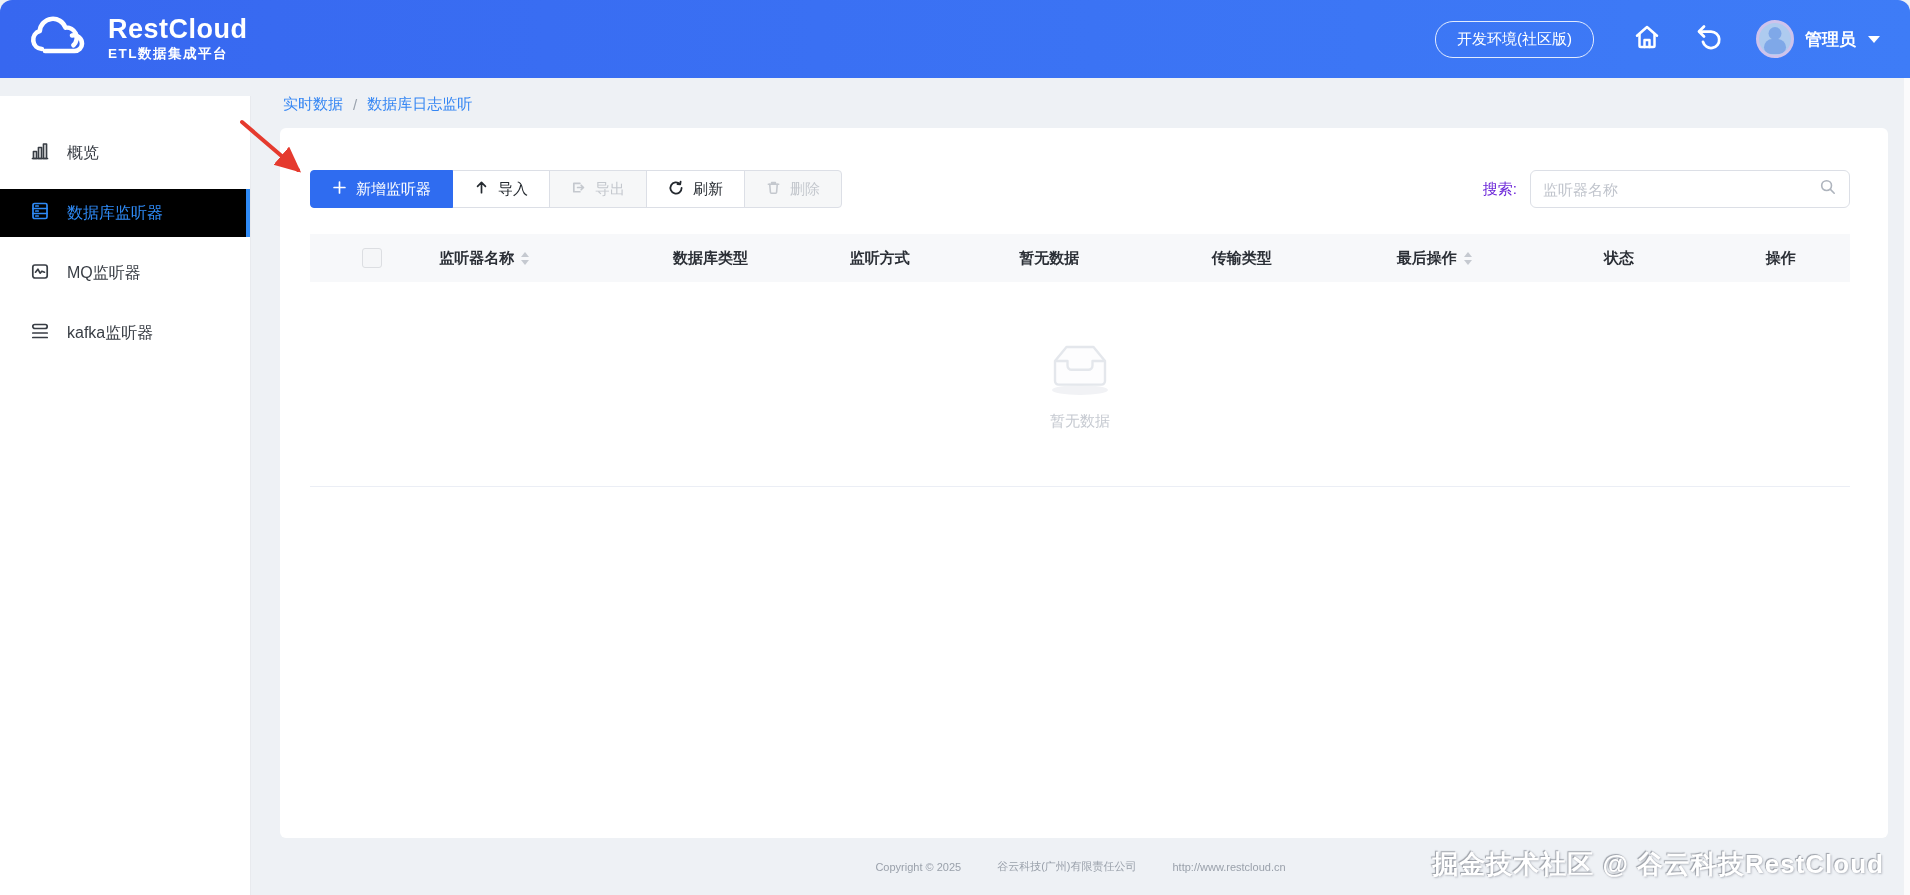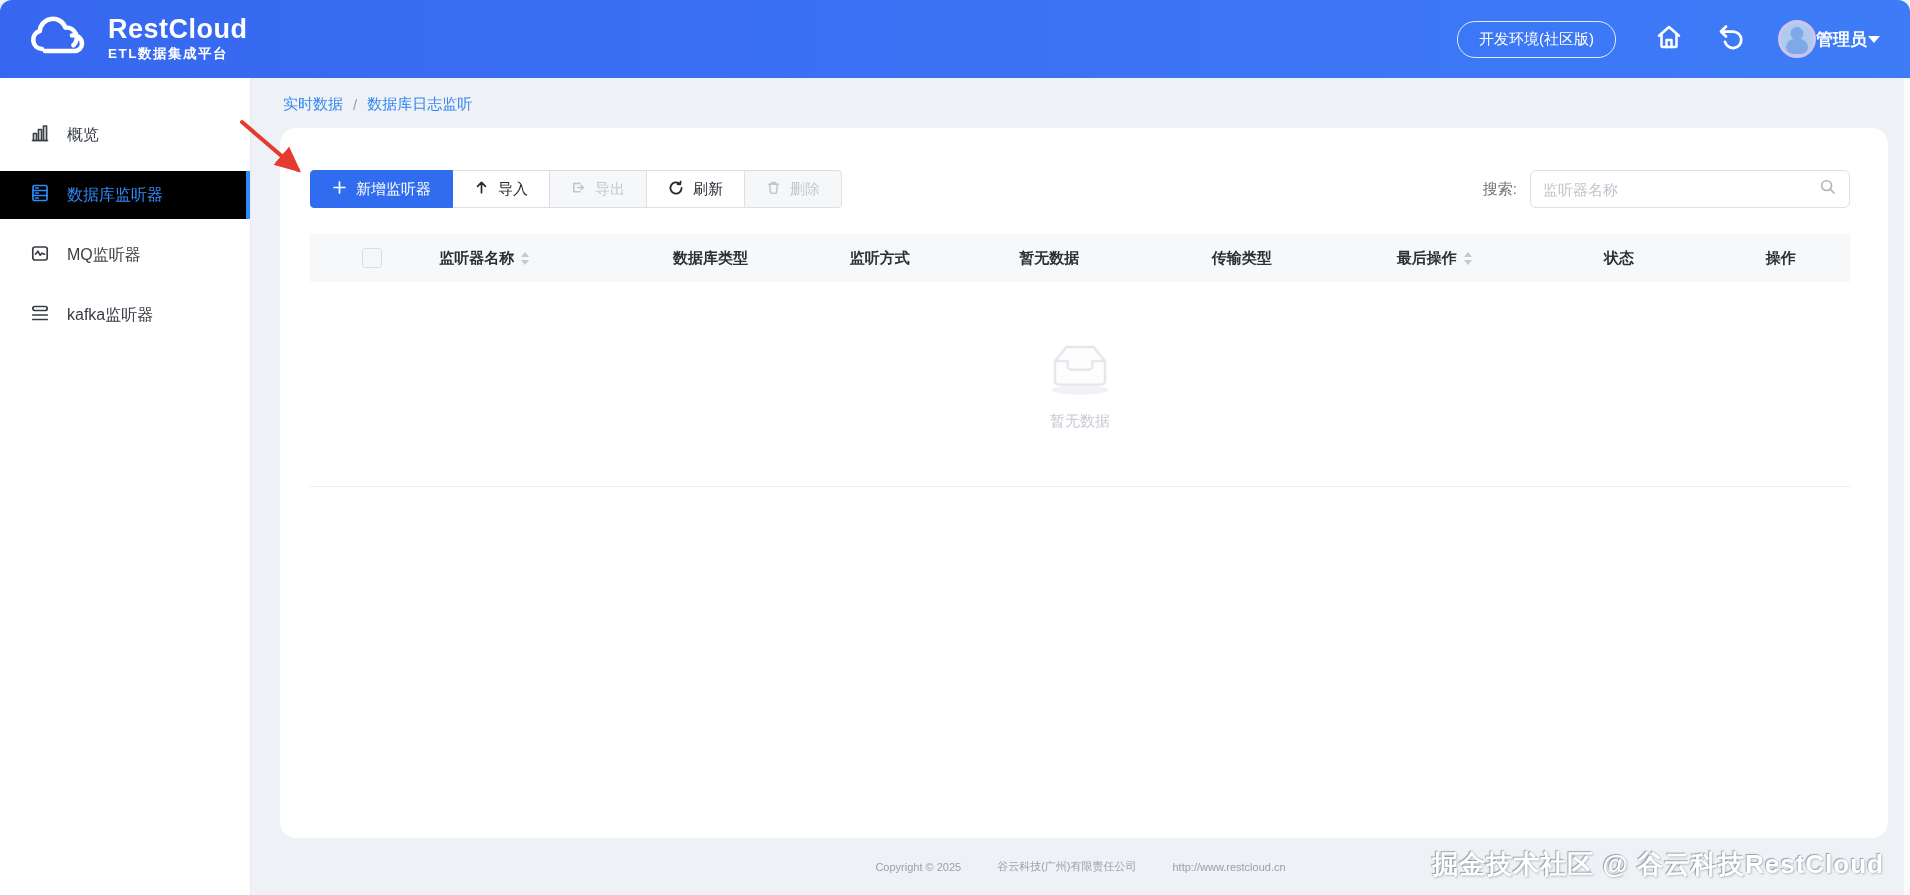--- a/index.html
+++ b/index.html
@@ -23,74 +23,74 @@
   .brand-title { color:#fff; font-size:27px; font-weight:bold; line-height:1.1; letter-spacing:.5px; }
   .brand-subtitle { color:#fff; font-size:13.5px; font-weight:600; letter-spacing:1.5px; margin-top:1px; }
   .topbar-right { display:flex; align-items:center; }
   .env-pill {
     border:1.3px solid rgba(255,255,255,.85); color:#fff; border-radius:18px;
     padding:8px 21px; font-size:15px; white-space:nowrap;
   }
   .icon-btn { display:flex; align-items:center; justify-content:center; width:34px; height:34px; cursor:pointer; }
   .env-pill { margin-right:36px; }
   .icon-btn + .icon-btn { margin-left:28px; }
-  .user { display:flex; align-items:center; margin-left:30px; cursor:pointer;text-align:right; }
+  .user { display:flex; align-items:center; gap:11px; margin-left:30px; cursor:pointer;text-align:right; }
   .avatar {
     width:38px; height:38px; border-radius:50%;
     background:#AECBEF; border:3px solid #CEC3EC; position:relative; overflow:hidden;
   }
   .avatar-head { position:absolute; width:13px; height:13px; border-radius:50%;
     background:#7FA8E8; top:4px; left:50%; transform:translateX(-50%); }
   .avatar-body { position:absolute; width:22px; height:15px; border-radius:11px 11px 9px 9px;
     background:#7FA8E8; bottom:1px; left:50%; transform:translateX(-50%); }
   .user-name { color:#fff; font-size:17px; font-weight:600; }
   .caret-down { width:0; height:0; border-left:6px solid transparent; border-right:6px solid transparent;
     border-top:7px solid #fff; margin-left:1px; }
 
   
   .sidebar {
-    position:absolute; top:78px; left:0; width:251px; bottom:0;
+    position:absolute; top:96px; left:0; width:251px; bottom:0;
     background:#fff; border-right:1px solid #E8EAEE; padding-top:33px;
   }
   .side-item {
     height:48px; display:flex; align-items:center; gap:17px;
     padding-left:30px; margin-bottom:12px;
     font-size:16px; color:#383D44; cursor:pointer; position:relative;
   }
   .side-item svg { flex:0 0 auto; }
   .side-item.active { background:#000000; color:#2E8AF6; }
   .side-item.active::after { content:""; position:absolute; right:0; top:0; bottom:0; width:4px; background:#2E8AF6; }
 
   
   .content { position:absolute; left:251px; top:78px; right:0; bottom:0; }
   .breadcrumb { padding:17px 0 0 32px; font-size:15px; display:flex; align-items:center; gap:10px; }
   .crumb { color:#3586F3; cursor:pointer; }
   .crumb-sep { color:#9AA2AD; }
 
   .card {
     position:absolute; left:29px; right:22px; top:50px; bottom:57px;
-    background:#fff; border-radius:16px;
+    background:#fff; border-radius:6px;
   }
   .toolbar-row {
     position:absolute; left:30px; right:38px; top:42px; height:38px;
     display:flex; justify-content:space-between; align-items:center;
   }
   .btn-group { display:flex; }
   .btn {
     height:38px; padding:0 21px; display:flex; align-items:center; gap:9px;
     font-size:15px; border:1px solid #DCDFE6; background:#fff; color:#24292F;
     cursor:pointer; white-space:nowrap;
   }
   .btn + .btn { margin-left:-1px; }
   .btn.primary { background:#2F6CF0; border-color:#2F6CF0; color:#fff; border-radius:4px 0 0 4px; position:relative; z-index:1; }
   .btn.disabled { background:#F6F7F8; color:#C4C8CE; cursor:default; }
   .btn:last-child { border-radius:0 4px 4px 0; }
 
   .search-area { display:flex; align-items:center; gap:13px; }
-  .search-label { font-size:15px; color:#737373; }
+  .search-label { font-size:15px; color:#6d28d9; }
   .search-box {
     width:320px; height:38px; border:1px solid #DCDFE6; border-radius:6px;
     display:flex; align-items:center; padding:0 12px; background:#fff;
   }
   .search-box input { border:none; outline:none; flex:1; font-size:15px; color:#333; background:transparent; }
   .search-box input::placeholder { color:#C0C4CC; }
 
   
   .table-head {
     position:absolute; left:30px; right:38px; top:106px; height:48px;

